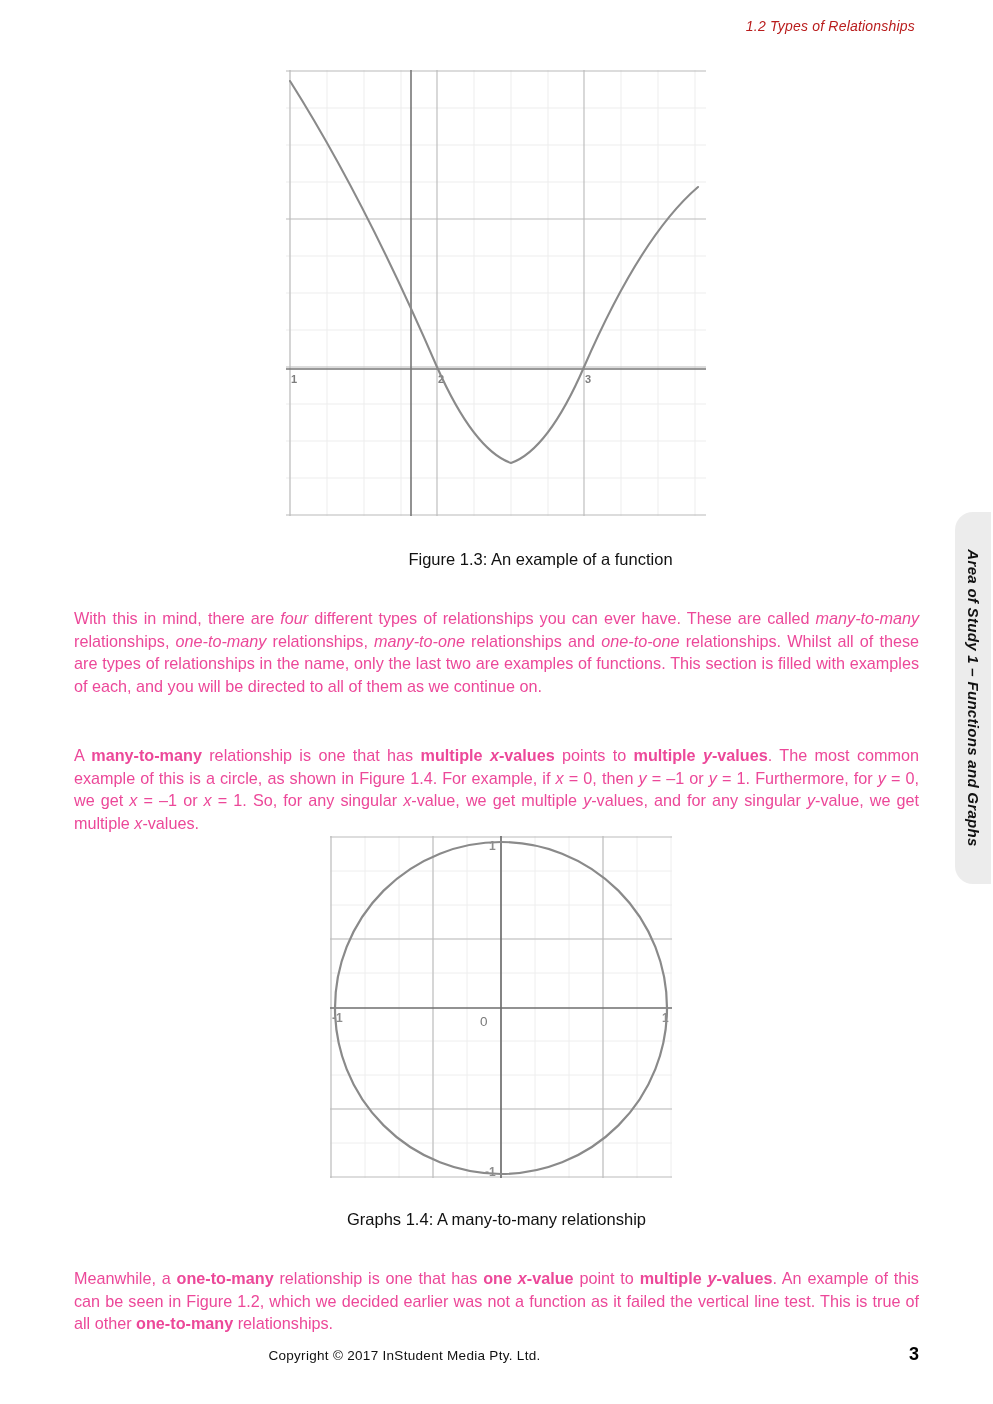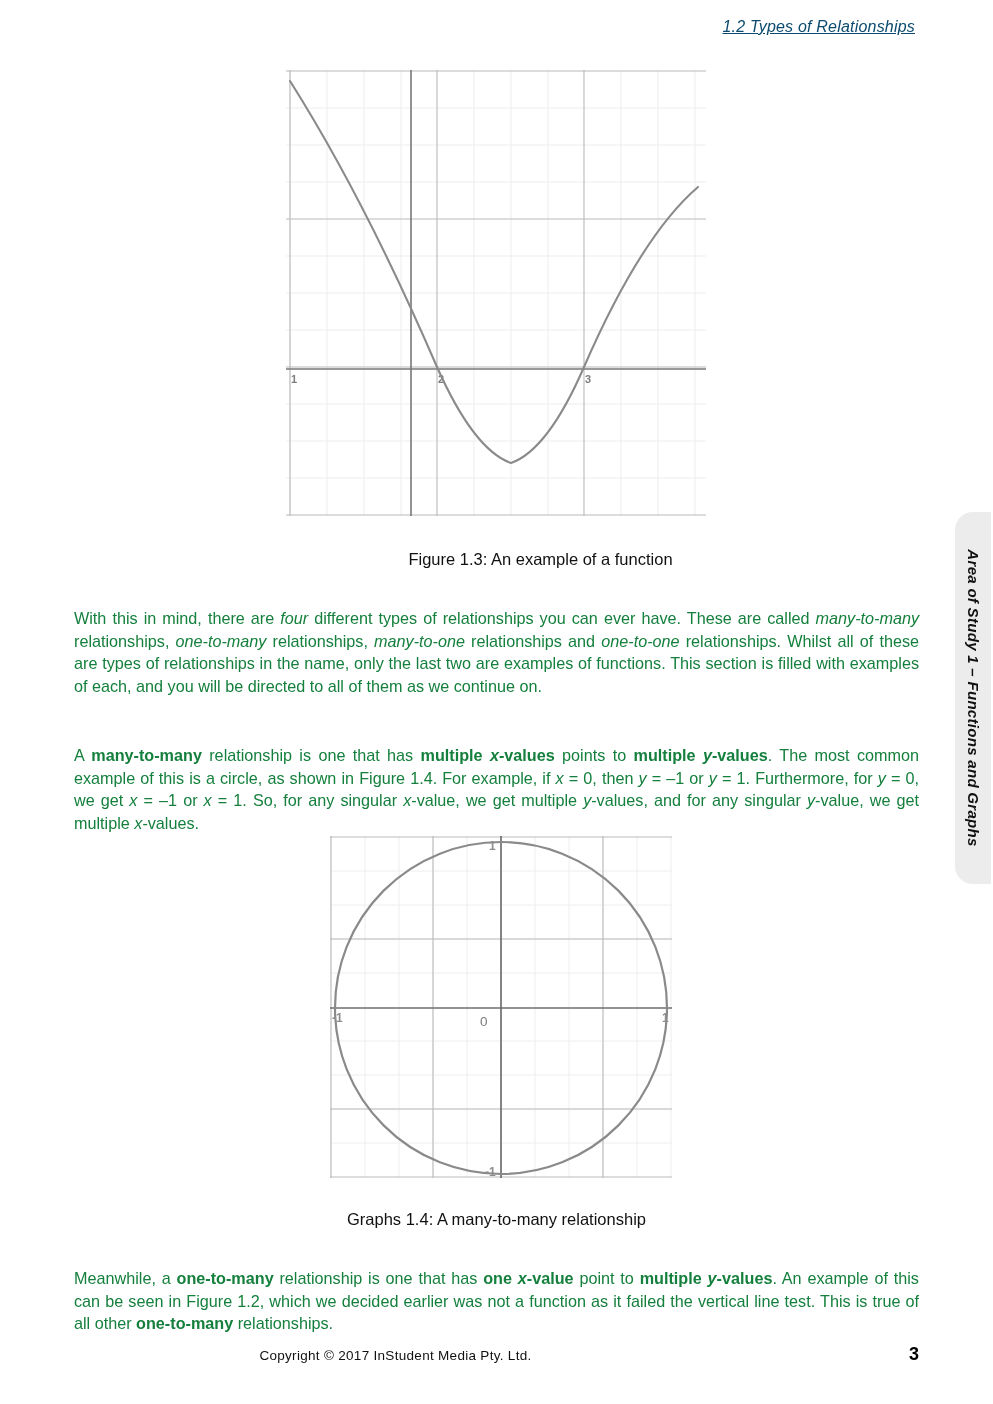--- a/index.html
+++ b/index.html
@@ -15,25 +15,24 @@
     color: #000000;
     overflow: hidden;
   }
 
   
   .page-header {
     position: absolute;
     top: 18px;
     right: 78px;
     font-style: italic;
-    font-size: 16px;
+    font-size: 14px;
     letter-spacing: 0.2px;
-    color: #0c4a6e;
+    color: #b91c1c;
     white-space: nowrap;
-    text-decoration: underline;
   }
 
   
   .side-tab {
     position: absolute;
     left: 955px;
     top: 512px;
     width: 36px;
     height: 372px;
     background: #ececec;
@@ -87,34 +86,34 @@
   #cap-1-4 { top: 1210px; }
 
   
   .body-copy {
     position: absolute;
     left: 74px;
     width: 845px;
     font-size: 16.2px;
     line-height: 22.5px;
     text-align: justify;
-    color: #15803d;
+    color: #ec4899;
   }
   #para-1 { top: 607px; }
   #para-2 { top: 744px; }
   #para-3 { top: 1267px; }
 
   .body-copy em { font-style: italic; }
   .body-copy b  { font-weight: bold; }
   .mvar { font-style: italic; }
 
   
   .footer-copyright {
     position: absolute;
-    left: 0;
+    left: 9px;
     top: 1348px;
     width: 791px;
     text-align: center;
     font-size: 13.5px;
     color: #111111;
     letter-spacing: 0.3px;
   }
   .footer-pagenum {
     position: absolute;
     right: 74px;

